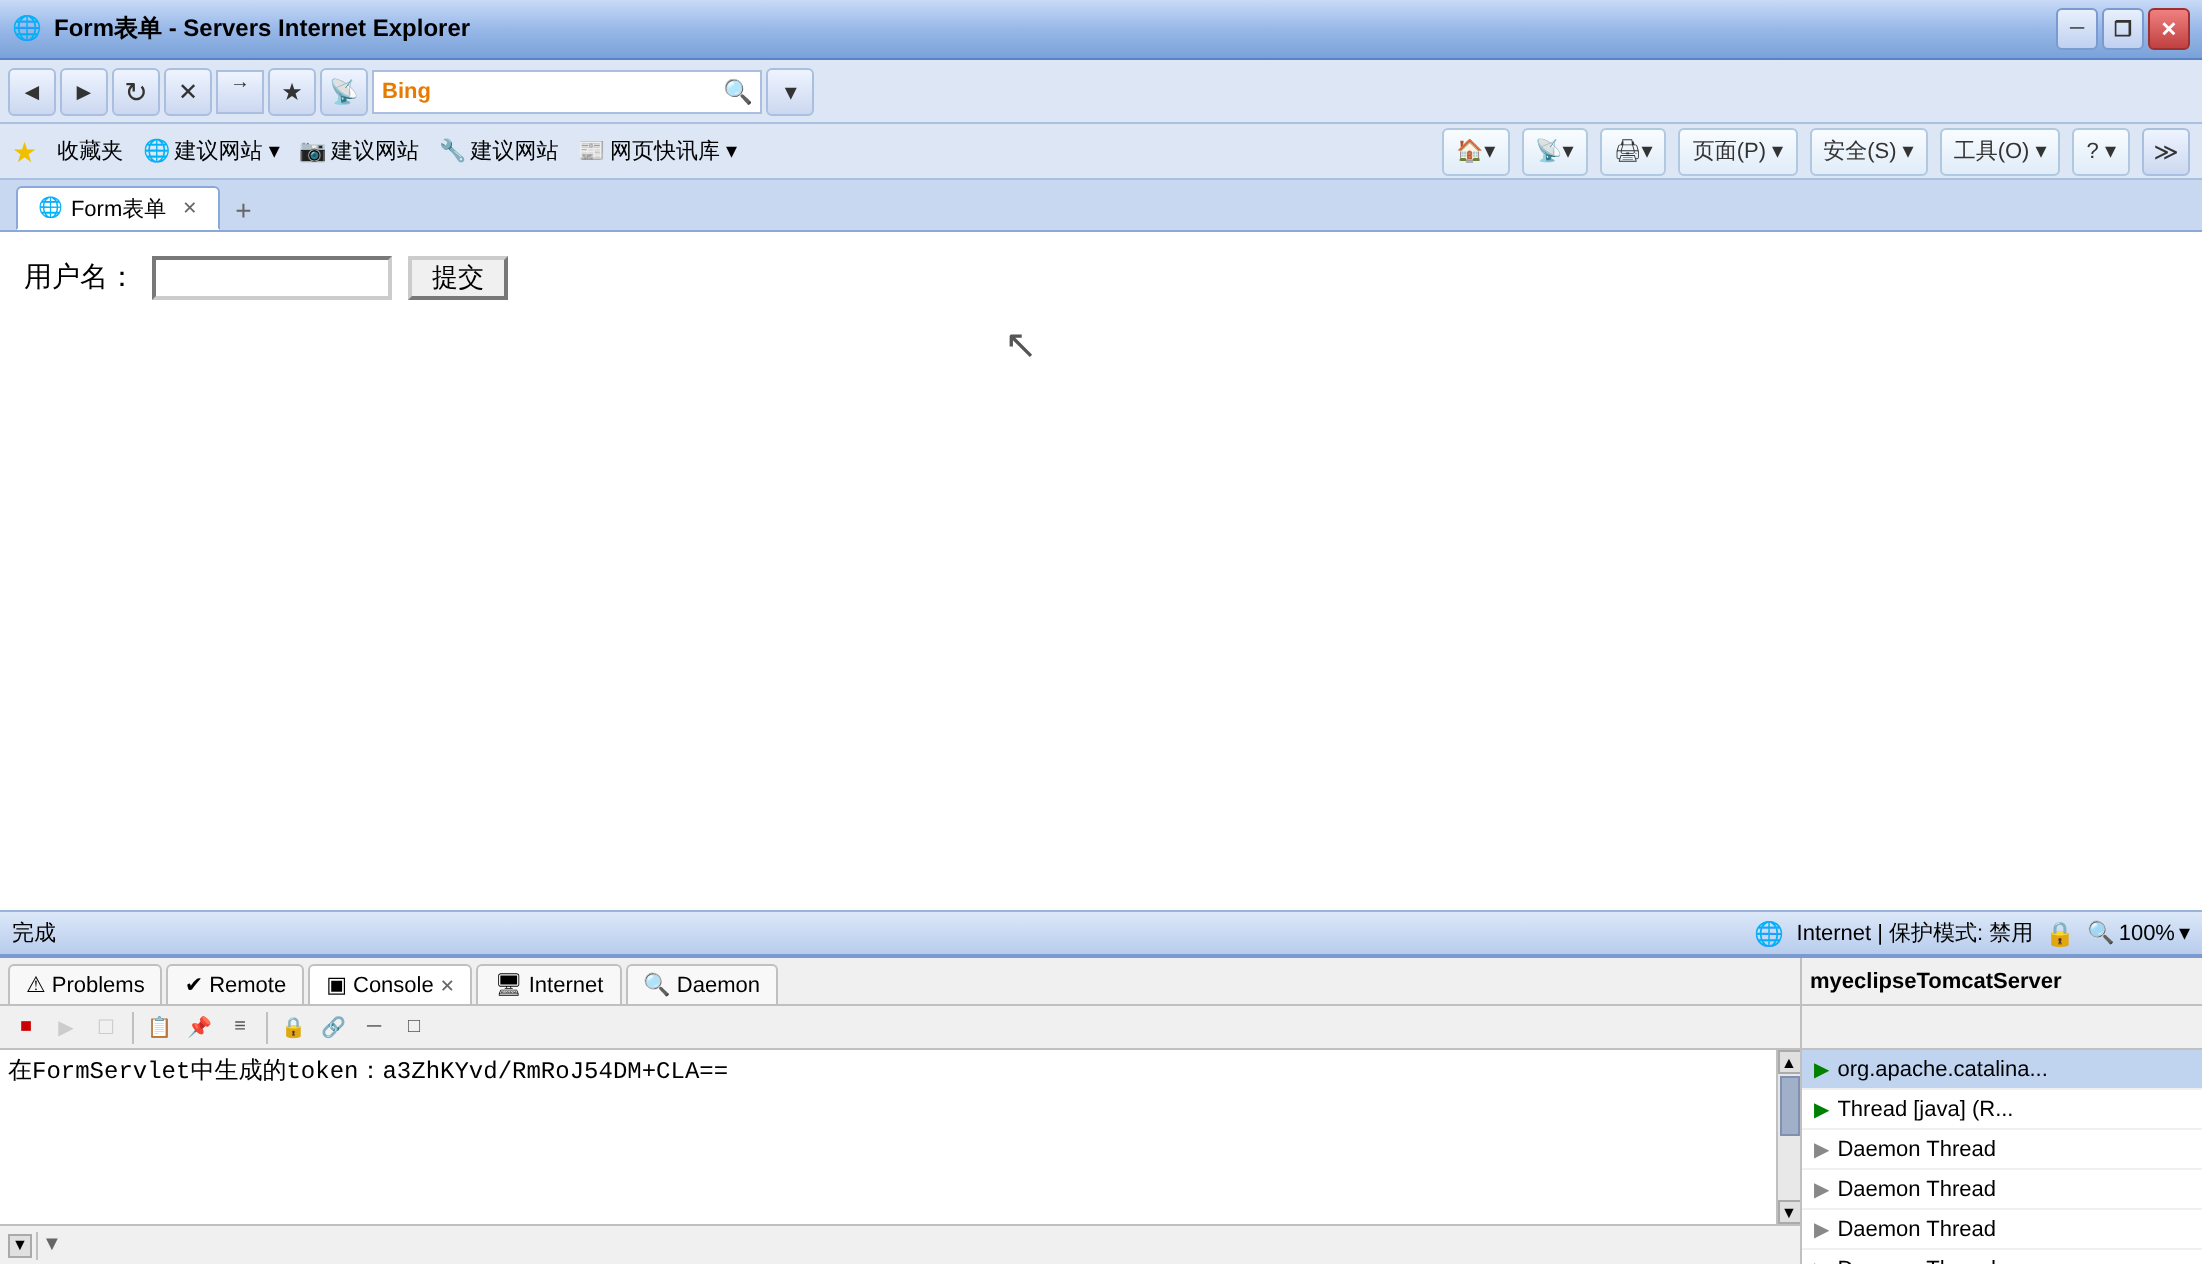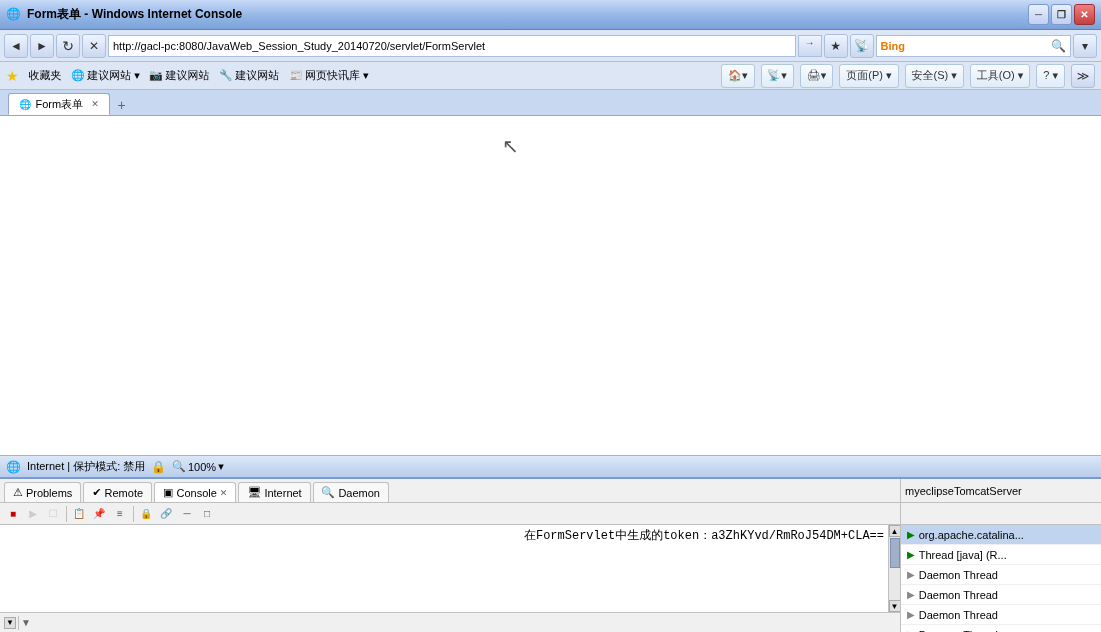--- a/index.html
+++ b/index.html
@@ -211,21 +211,20 @@
       border-bottom: 1px solid #e0e0e0;
     }
     .console-content {
       flex: 1;
       background: #fff;
       padding: 2px 4px;
       overflow: auto;
       font-family: 'Courier New', monospace;
       font-size: 12px;
       color: #000;
-      text-align: right;
     }
     .console-scroll {
       width: 12px;
       background: #f0f0f0;
       border-left: 1px solid #c0c0c0;
       display: flex;
       flex-direction: column;
       align-items: center;
     }
     .scroll-arrow {
@@ -251,21 +250,21 @@
       flex-direction: column;
     }
     .thread-header {
       height: 24px;
       background: #f0f0f0;
       border-bottom: 1px solid #c0c0c0;
       display: flex;
       align-items: center;
       padding: 0 4px;
       font-size: 11px;
-      font-weight: normal;
+      font-weight: bold;
     }
     .thread-toolbar {
       height: 22px;
       background: #f0f0f0;
       border-bottom: 1px solid #c0c0c0;
     }
     .thread-list {
       flex: 1;
       overflow: auto;
       font-size: 11px;
@@ -299,34 +298,33 @@
       min-height: 0;
     }
   </style>
 </head>
 <body>
 
 <div class="ie-window">
 
   <div class="title-bar">
     <span class="title-bar-icon">🌐</span>
-    <span class="title-bar-text">Form表单 - Windows Internet Console</span>
+    <span class="title-bar-text">Form表单 - Servers Internet Explorer</span>
     <div class="title-bar-buttons">
       <div class="title-btn">─</div>
       <div class="title-btn">❐</div>
       <div class="title-btn close">✕</div>
     </div>
   </div>
 
   <div class="addr-bar">
     <div class="nav-btn">◄</div>
     <div class="nav-btn">►</div>
     <div class="nav-btn" style="font-size:14px;">↻</div>
     <div class="nav-btn">✕</div>
-    <input class="addr-input" type="text" value="http://gacl-pc:8080/JavaWeb_Session_Study_20140720/servlet/FormServlet" style="">
     <div class="go-btn">→</div>
     <div class="nav-btn">★</div>
     <div class="nav-btn">📡</div>
     <div class="bing-area">
       <span class="bing-logo">Bing</span>
       <input class="bing-input" type="text" placeholder="" style="">
       <span>🔍</span>
     </div>
     <div class="nav-btn">▾</div>
   </div>
@@ -368,27 +366,33 @@
   <div class="tab-bar">
     <div class="tab-active">
       <span class="tab-icon">🌐</span>
       <span>Form表单</span>
       <span style="font-size:9px;color:#666;margin-left:4px;">✕</span>
     </div>
     <button class="tab-new">+</button>
   </div>
 
   <div class="browser-viewport">
+    <div class="form-area">
+      <span class="form-label">用户名：</span>
+      <input class="form-input" type="text" value="" style="">
+      <button class="submit-btn">提交</button>
+    </div>
 
     <div style="position:relative; margin-top: 10px; height: 200px;">
       <span style="position:absolute; left: 490px; top: 0; font-size:20px; color:#555;">↖</span>
     </div>
   </div>
 
   <div class="status-bar">
+    <span class="status-text">完成</span>
     <div class="status-right">
       <span class="status-globe">🌐</span>
       <span>Internet | 保护模式: 禁用</span>
       <span style="font-size:12px;">🔒</span>
       <div class="zoom-control">
         <span style="font-size:11px;">🔍</span>
         <span>100%</span>
         <span>▾</span>
       </div>
     </div>

